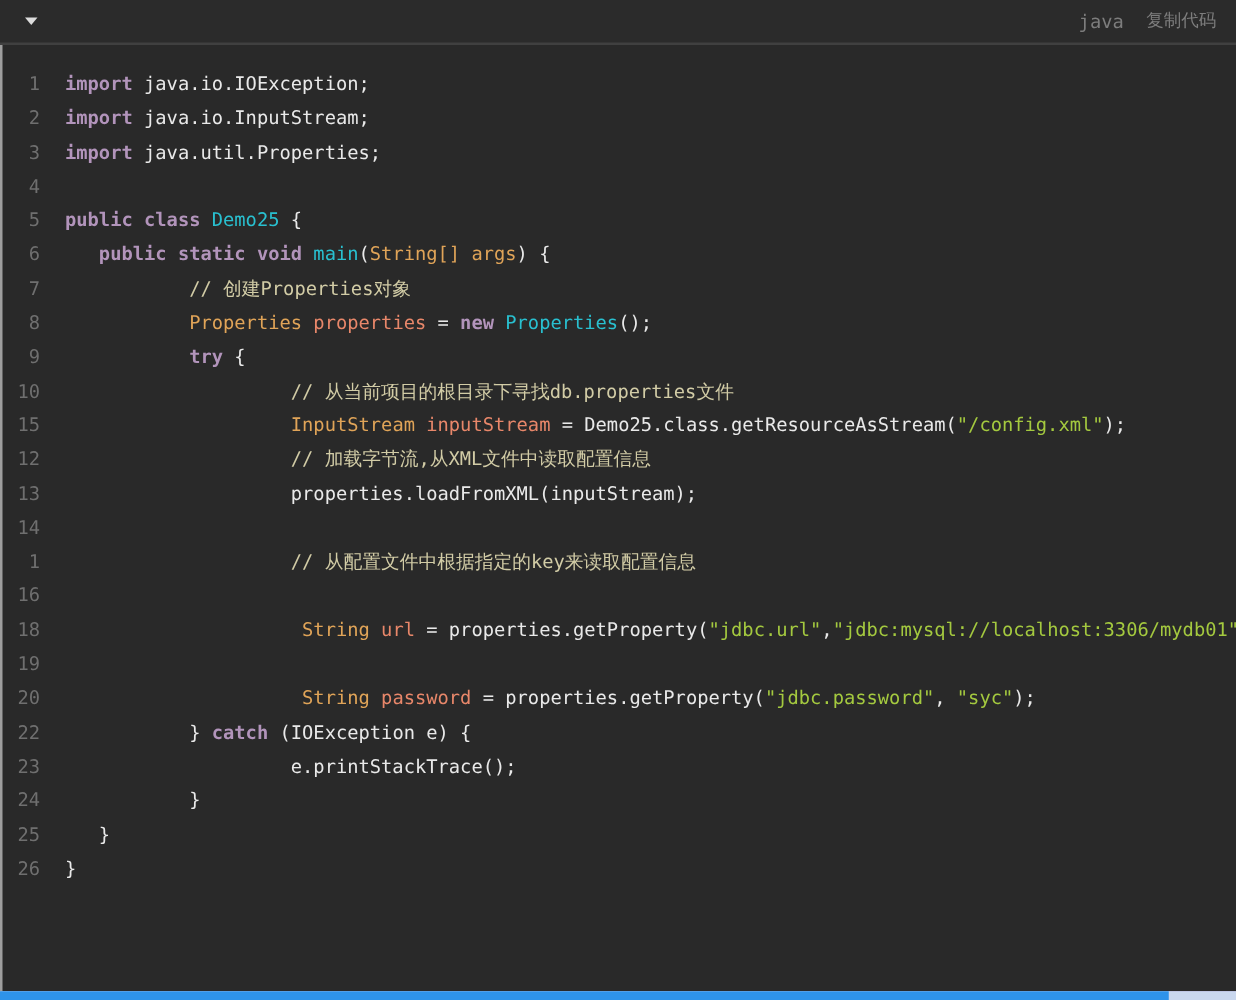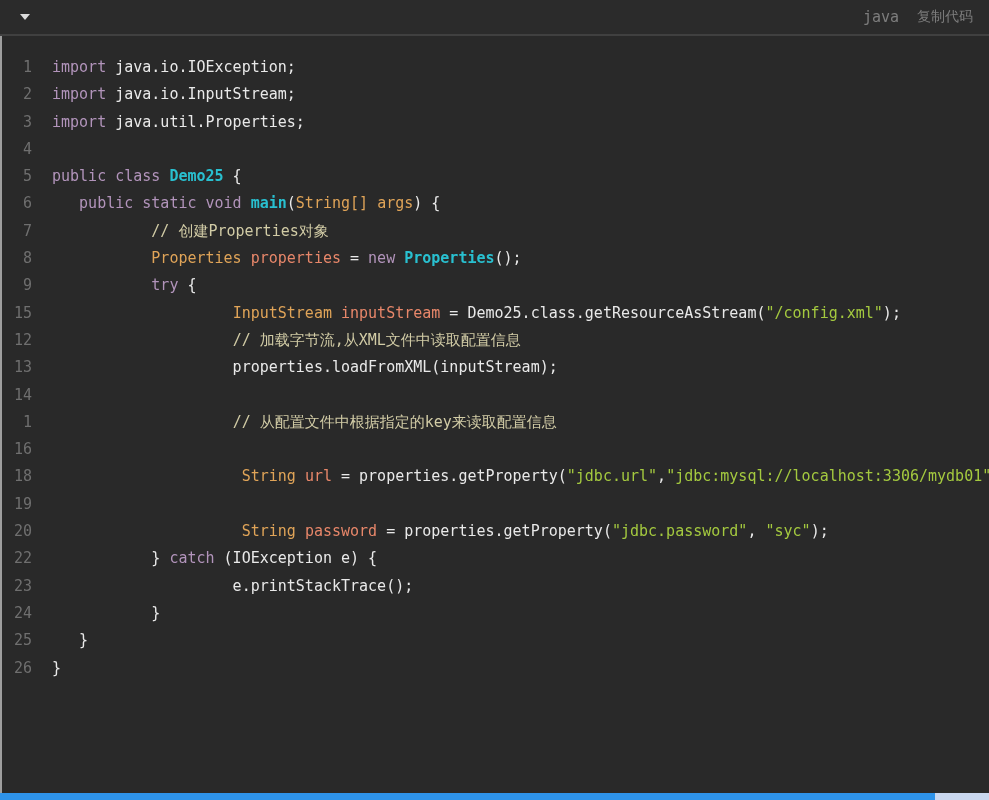--- a/index.html
+++ b/index.html
@@ -13,22 +13,22 @@
   .spacer{flex:1;}
   .lang{color:var(--header_text);font-size:15px;margin-right:18px;
         font-family:"DejaVu Sans Mono",monospace;}
   .copy{color:var(--header_text);font-size:14px;background:none;border:none;padding:0;
         cursor:pointer;font-family:Liberation Serif, serif;}
   .code-area{position:absolute;top:36px;left:0;right:0;bottom:7px;background:var(--code_bg);
              border-left:2px solid #9e9e9e;padding-top:18px;overflow:hidden;}
   .line{display:flex;height:27.3px;line-height:27.3px;font-size:15px;}
   .ln{width:30px;flex:none;text-align:right;color:var(--line_number);}
   .codetext{white-space:pre;padding-left:20px;color:var(--plain);}
-  .tok-kw{color:var(--keyword);}
-  .tok-cls{color:var(--classname);font-weight:bold;}
+  .tok-kw{color:var(--keyword);font-weight:bold;}
+  .tok-cls{color:var(--classname);}
   .tok-typ{color:var(--type);}
   .tok-var{color:var(--variable);}
   .tok-str{color:var(--string);}
   .tok-com{color:var(--comment);}
   .tok-pl{color:var(--plain);}
   .hscrollbar{position:absolute;left:0;right:0;bottom:0;height:7px;background:var(--scroll_track);}
   .thumb{position:absolute;left:0;top:0;height:100%;width:94.5%;background:var(--scroll_thumb);}
 </style>
 </head>
 <body>
@@ -73,20 +73,24 @@
           <span class="ln">7</span>
           <span class="codetext"><span class="tok-pl">           </span><span class="tok-com">// 创建Properties对象</span></span>
         </div>
         <div class="line">
           <span class="ln">8</span>
           <span class="codetext"><span class="tok-pl">           </span><span class="tok-typ">Properties</span><span class="tok-pl"> </span><span class="tok-var">properties</span><span class="tok-pl"> = </span><span class="tok-kw">new</span><span class="tok-pl"> </span><span class="tok-cls">Properties</span><span class="tok-pl">();</span></span>
         </div>
         <div class="line">
           <span class="ln">9</span>
           <span class="codetext"><span class="tok-pl">           </span><span class="tok-kw">try</span><span class="tok-pl"> {</span></span>
+        </div>
+        <div class="line">
+          <span class="ln">10</span>
+          <span class="codetext"><span class="tok-pl">                    </span><span class="tok-com">// 从当前项目的根目录下寻找db.properties文件</span></span>
         </div>
         <div class="line">
           <span class="ln">15</span>
           <span class="codetext"><span class="tok-pl">                    </span><span class="tok-typ">InputStream</span><span class="tok-pl"> </span><span class="tok-var">inputStream</span><span class="tok-pl"> = Demo25.class.getResourceAsStream(</span><span class="tok-str">"/config.xml"</span><span class="tok-pl">);</span></span>
         </div>
         <div class="line">
           <span class="ln">12</span>
           <span class="codetext"><span class="tok-pl">                    </span><span class="tok-com">// 加载字节流,从XML文件中读取配置信息</span></span>
         </div>
         <div class="line">

